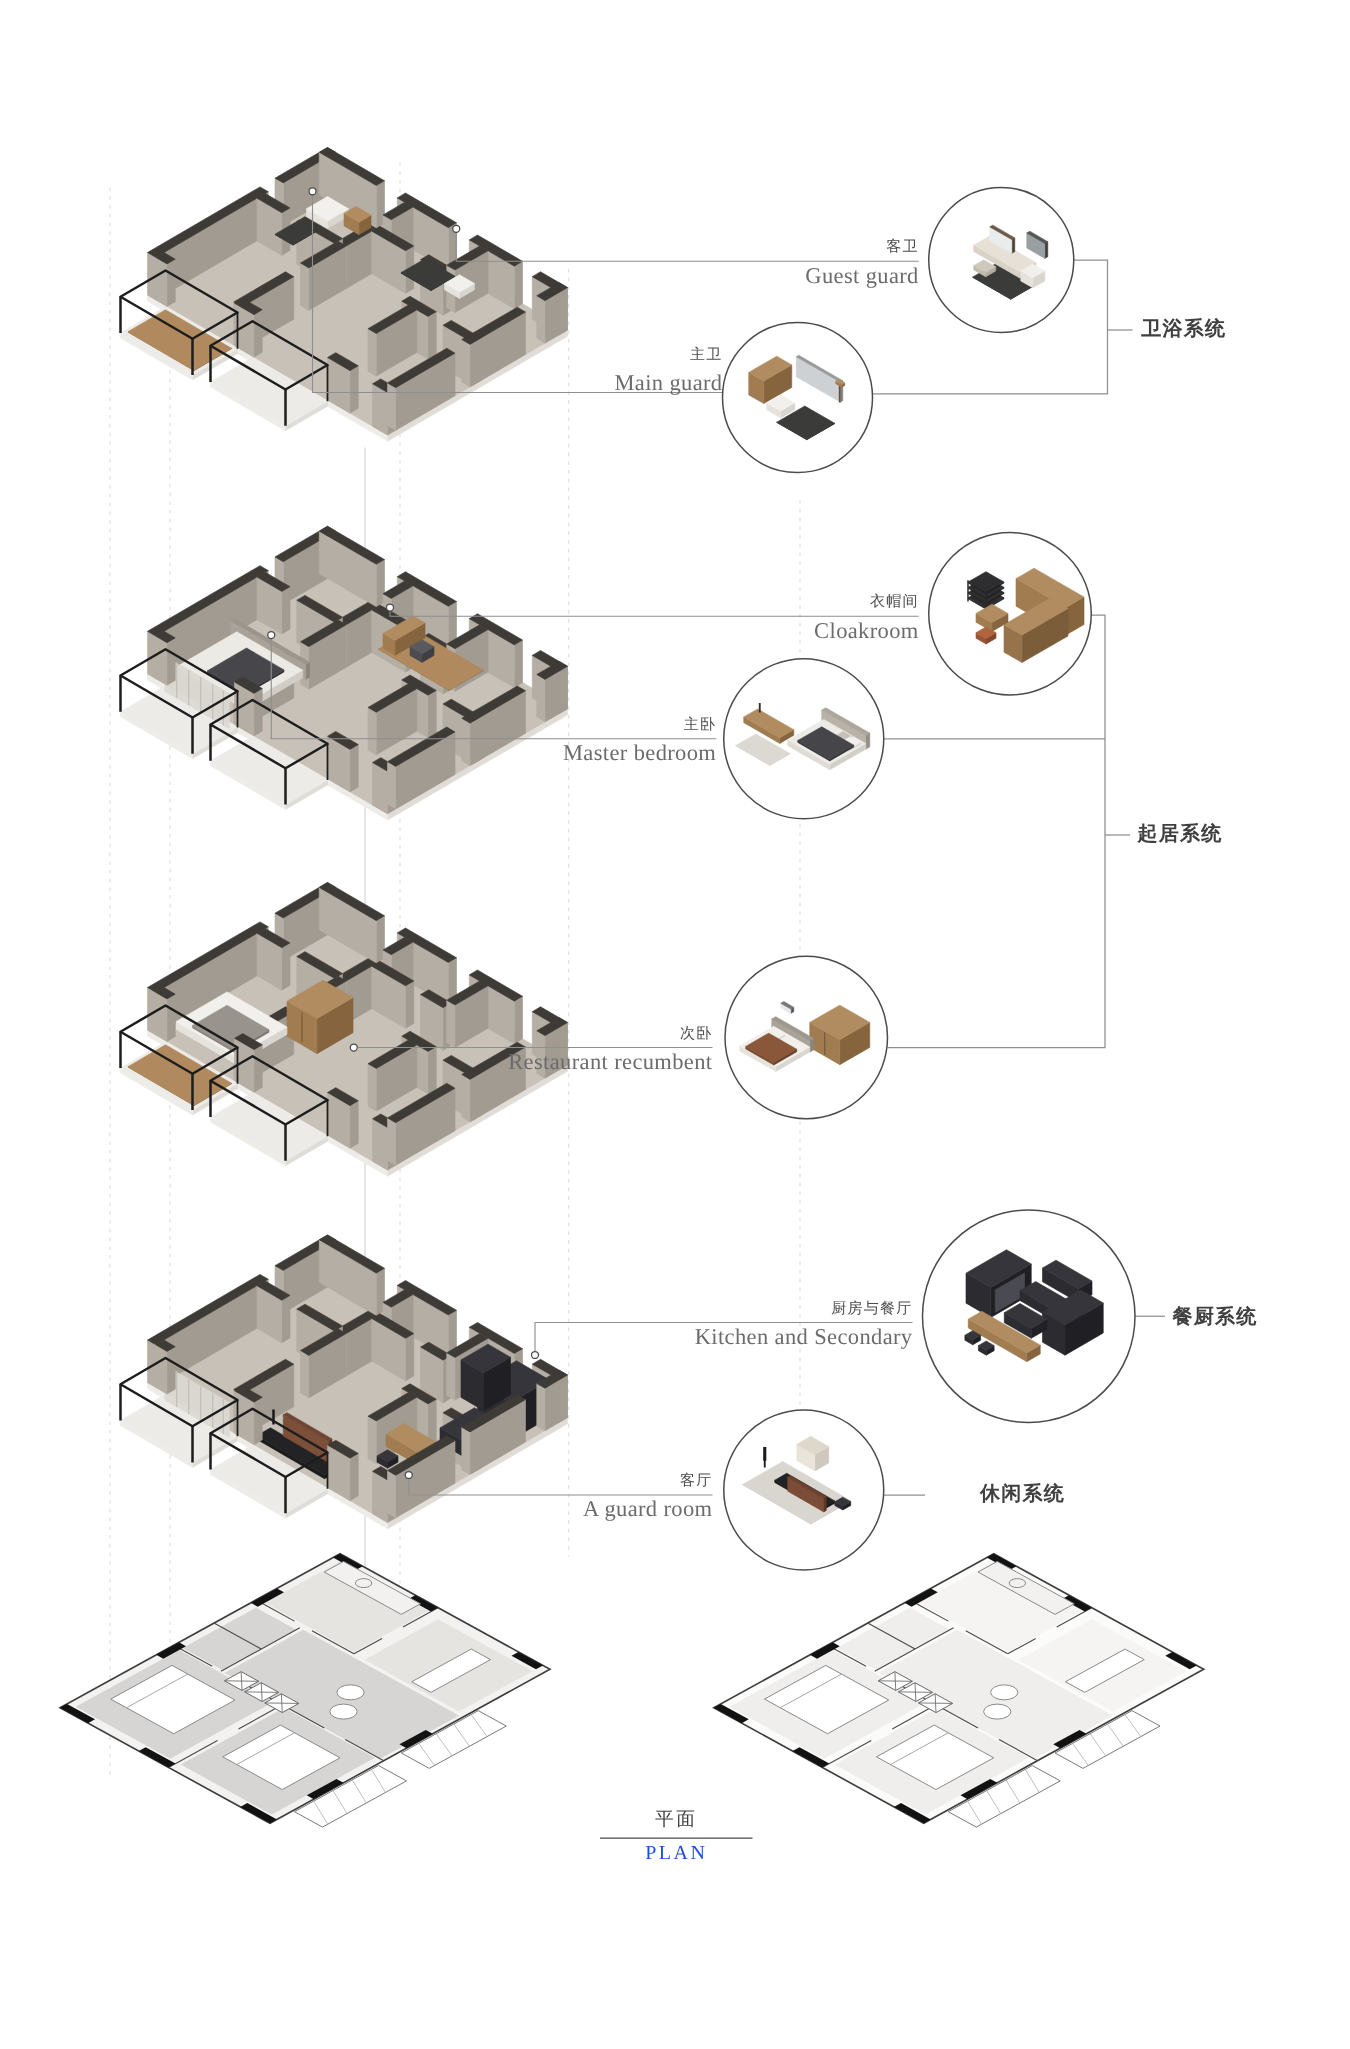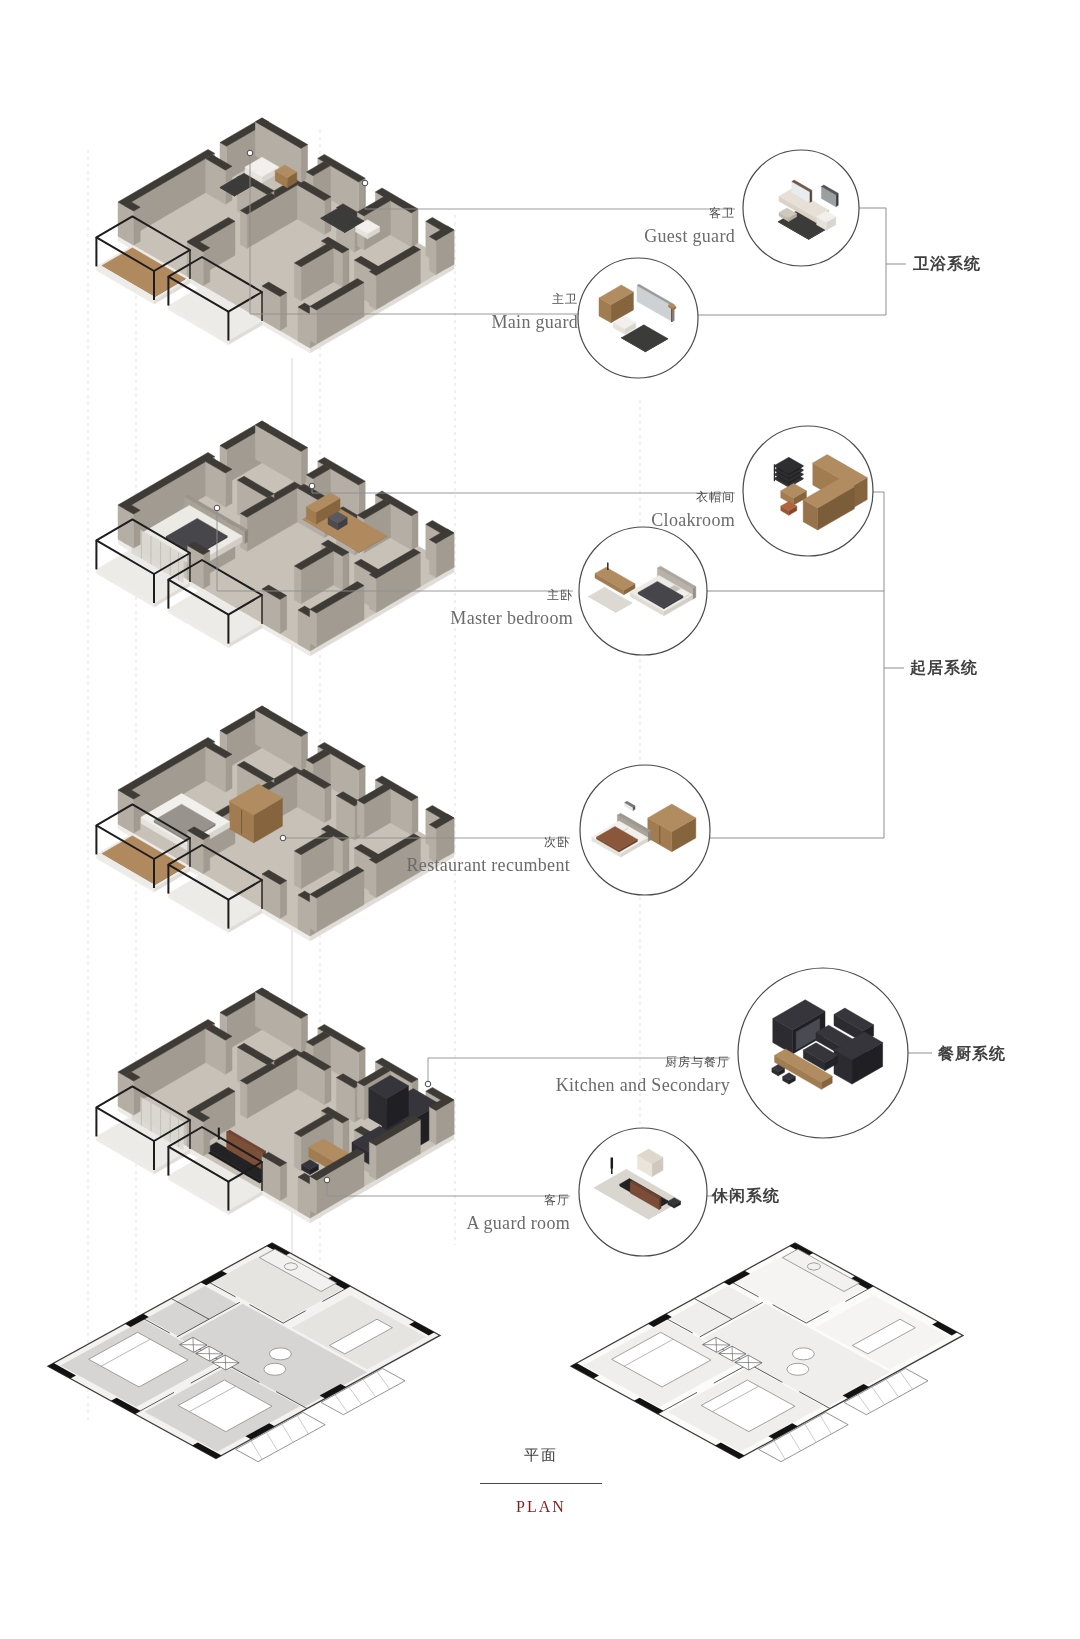--- a/index.html
+++ b/index.html
@@ -1,25 +1,25 @@
 <!DOCTYPE html>
 <html><head>
 <meta charset="utf-8">
 <style>
   html,body{margin:0;padding:0;background:#ffffff;}
   .stage{position:relative;width:1080px;height:1639px;background:#fff;overflow:hidden;
          font-family:"Liberation Serif","DejaVu Serif",serif;}
   #diagram{position:absolute;left:0;top:0;}
-  .room-label{position:absolute;text-align:right;line-height:1;margin-top:16px;}
+  .room-label{position:absolute;text-align:right;line-height:1;}
   .room-label .cn{font-size:12px;letter-spacing:1px;color:#4c4c4c;}
   .room-label .en{font-size:18px;color:#6b6b6b;margin-top:8px;letter-spacing:.3px;}
   .sys-label{position:absolute;font-size:16px;font-weight:bold;color:#404040;letter-spacing:1px;line-height:1;}
   .plan-title{position:absolute;left:480px;top:1446px;width:122px;text-align:center;}
-  .plan-title .cn{font-size:15px;color:#3c3c3c;letter-spacing:2px;padding-bottom:18px;border-bottom:1px solid #4a4a4a;}
-  .plan-title .en{font-size:16px;color:#7f1d1d;letter-spacing:2px;margin-top:14px;}
+  .plan-title .cn{font-size:15px;color:#3c3c3c;letter-spacing:2px;padding-bottom:5px;border-bottom:1px solid #4a4a4a;}
+  .plan-title .en{font-size:16px;color:#1d4ed8;letter-spacing:2px;margin-top:3px;}
 </style>
 </head>
 <body>
 
 <div class="stage">
 
   <svg id="diagram" width="1080" height="1639" viewBox="0 0 1080 1639">
     <defs id="g-defs">
         <clipPath id="clip0">
           <circle cx="801" cy="208" r="57"></circle>
@@ -851,19 +851,19 @@
     <div class="en">Kitchen and Secondary</div>
   </div>
   <div class="room-label" style="right:510px;top:1178px">
     <div class="cn">客厅</div>
     <div class="en">A guard room</div>
   </div>
 
   <div class="sys-label" style="left:913px;top:256px">卫浴系统</div>
   <div class="sys-label" style="left:910px;top:660px">起居系统</div>
   <div class="sys-label" style="left:938px;top:1046px">餐厨系统</div>
-  <div class="sys-label" style="left:712px;top:1188px">休闲系统</div>
+  <div class="sys-label" style="left:784px;top:1188px">休闲系统</div>
 
   <div class="plan-title">
     <div class="cn">平面</div>
     <div class="en">PLAN</div>
   </div>
 </div>
 
 </body></html>

